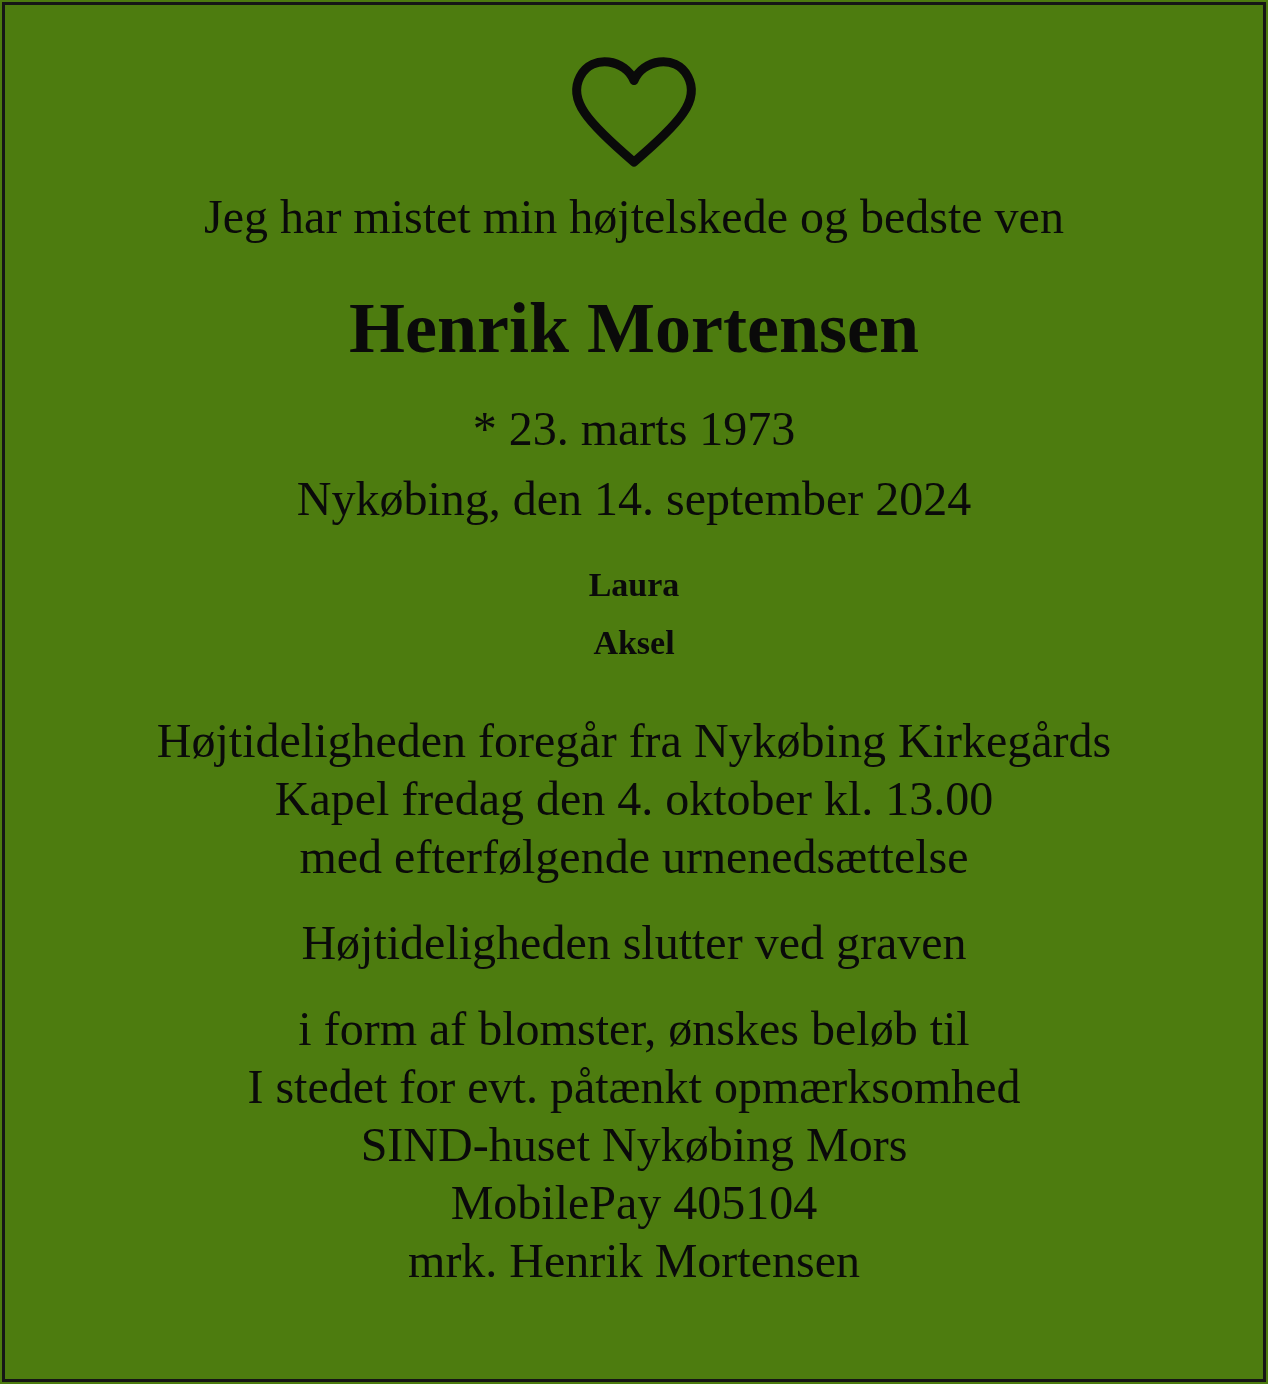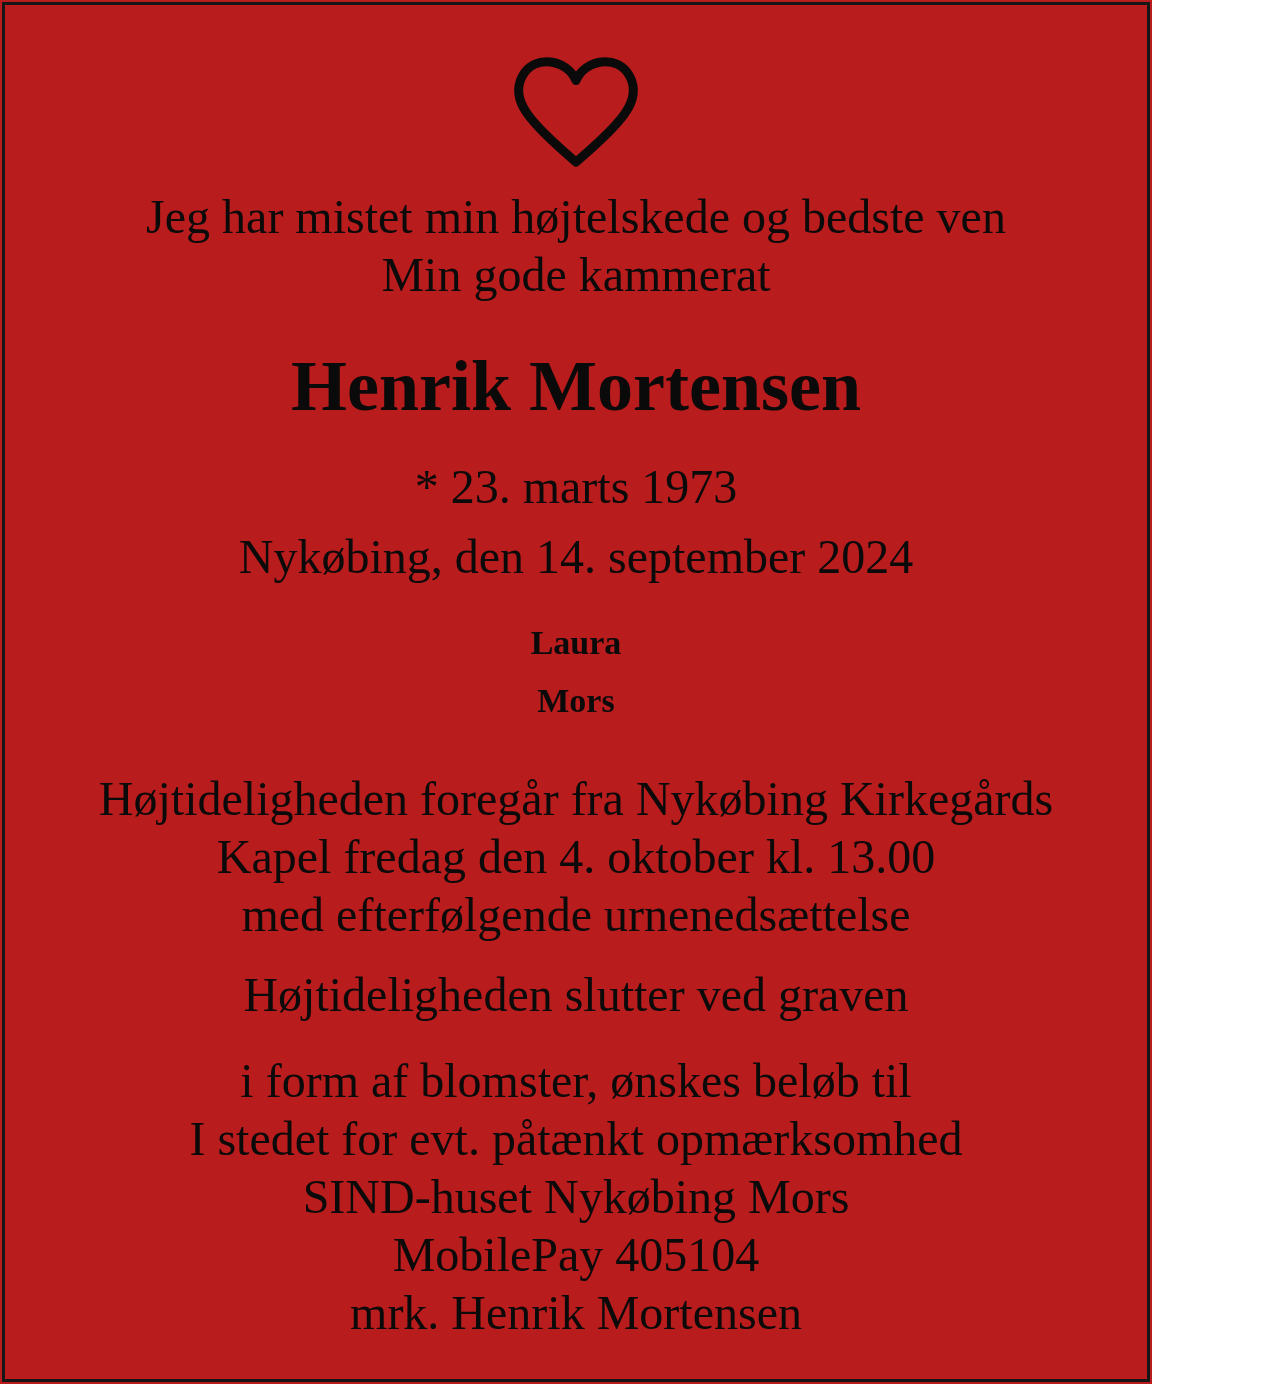--- a/index.html
+++ b/index.html
@@ -2,23 +2,23 @@
 <html><head>
 <meta charset="utf-8">
 <style>
   html, body {
     margin: 0;
     padding: 0;
     background: #ffffff;
   }
   .page {
     position: relative;
-    width: 1152px;
+    width: 1268px;
     height: 1384px;
-    background: #b91c1c;
+    background: #4d7c0f;
     font-family: "Liberation Serif", "DejaVu Serif", serif;
     color: #0a0a0a;
     overflow: hidden;
     box-sizing: border-box;
   }
   .frame {
     position: absolute;
     inset: 2px;
     border: 3px solid #161616;
     pointer-events: none;
@@ -61,21 +61,21 @@
     font-size: 34px;
     line-height: 58px;
     font-weight: bold;
   }
   .ceremony {
     margin-top: 40px;
     font-size: 48px;
     line-height: 58px;
   }
   .graveside {
-    margin-top: 22px;
+    margin-top: 28px;
     font-size: 48px;
     line-height: 58px;
   }
   .donation {
     margin-top: 28px;
     font-size: 48px;
     line-height: 58px;
   }
 </style>
 </head>
@@ -86,32 +86,31 @@
   <div class="content">
 
     <div class="heart-wrap">
       <svg width="142" height="116" viewBox="0 0 100 84" fill="none" xmlns="http://www.w3.org/2000/svg">
         <path d="M50 20 C44 5, 20 0, 11 17 C2 34, 16 50, 50 79 C84 50, 98 34, 89 17 C80 0, 56 5, 50 20 Z" stroke="#0a0a0a" stroke-width="6.5" fill="none" stroke-linejoin="round" stroke-linecap="round"></path>
       </svg>
     </div>
 
     <div class="intro">
       <div>Jeg har mistet min højtelskede og bedste ven</div>
-      <div>Min gode kammerat</div>
     </div>
 
     <div class="deceased-name">Henrik Mortensen</div>
 
     <div class="birth-line">* 23. marts 1973</div>
 
     <div class="date-line">Nykøbing, den 14. september 2024</div>
 
     <div class="signatures">
       <div>Laura</div>
-      <div>Mors</div>
+      <div>Aksel</div>
     </div>
 
     <div class="ceremony">
       <div>Højtideligheden foregår fra Nykøbing Kirkegårds</div>
       <div>Kapel fredag den 4. oktober kl. 13.00</div>
       <div>med efterfølgende urnenedsættelse</div>
     </div>
 
     <div class="graveside">Højtideligheden slutter ved graven</div>
 

